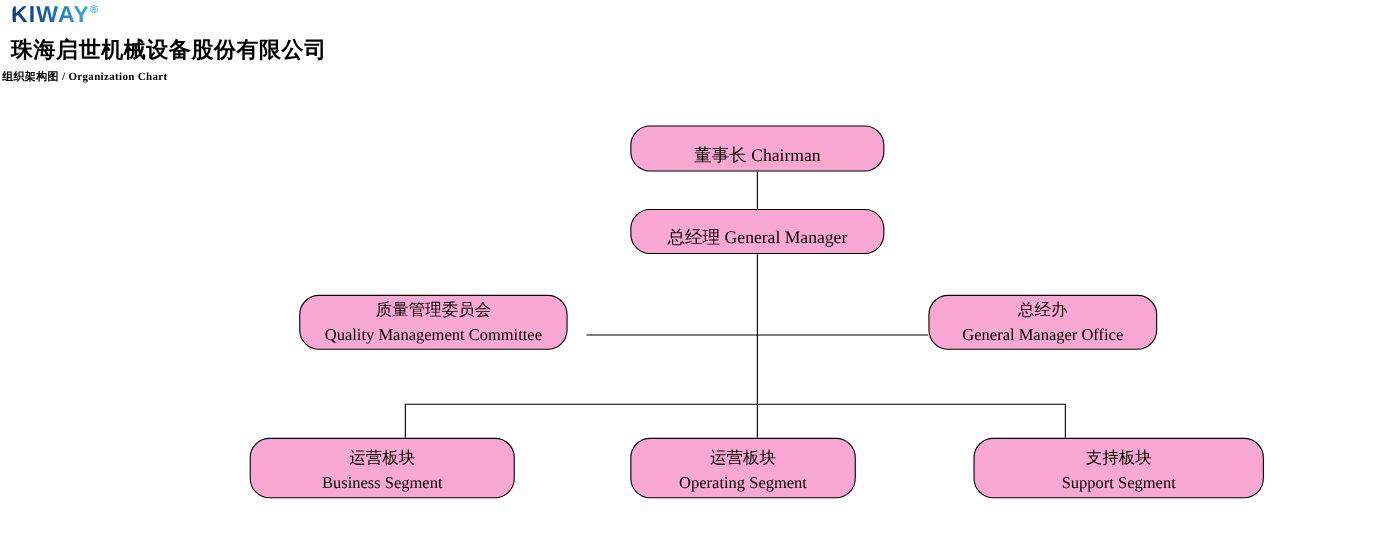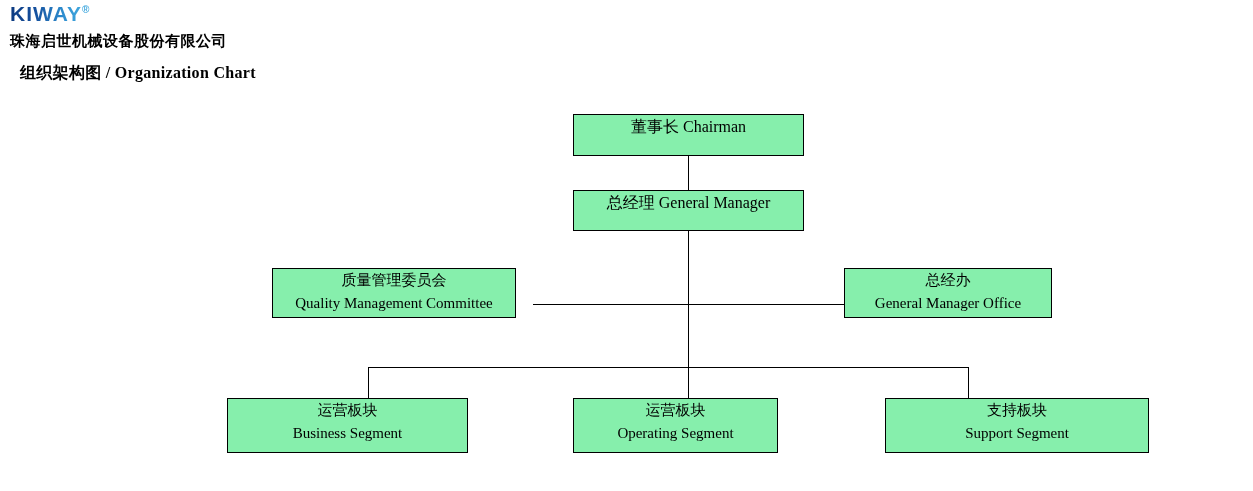--- a/index.html
+++ b/index.html
@@ -1,15 +1,15 @@
 <!DOCTYPE html>
 <html><head>
 <meta charset="utf-8">
 <style>
-  * { margin: 0; padding: 0; box-sizing: border-box; }
+  * { margin: 0; padding: 0; box-sizing: border-box; border-radius: 18px; }
   html, body { background: #ffffff; }
   .page {
     position: relative;
     width: 1253px;
     height: 491px;
     background: #ffffff;
     overflow: hidden;
     font-family: "Liberation Serif", "DejaVu Serif", serif;
     color: #000000;
   }
@@ -42,44 +42,44 @@
     color: #41a8de;
     font-size: 10px;
     vertical-align: super;
     font-weight: 700;
     letter-spacing: 0;
   }
   .company-name {
     position: absolute;
     left: 10px;
     top: 32px;
-    font-size: 15px;
+    font-size: 20px;
     font-weight: bold;
     letter-spacing: 0.5px;
     white-space: nowrap;
   }
   .chart-title {
     position: absolute;
-    left: 20px;
+    left: 2px;
     top: 63px;
-    font-size: 16px;
+    font-size: 10px;
     font-weight: bold;
     letter-spacing: 0.3px;
     white-space: nowrap;
   }
 
   
   .node {
     position: absolute;
-    background: #86efac;
+    background: #f9a8d4;
     border: 1.5px solid #000000;
     display: flex;
     flex-direction: column;
     align-items: center;
-    justify-content: flex-start;
+    justify-content: flex-end;
     text-align: center;
     font-size: 15px;
     line-height: 1.55;
     color: #000000;
   }
   .node.single { font-size: 16px; }
 
   #node-chairman  { left: 573px; top: 114px; width: 231px; height: 42px; }
   #node-gm        { left: 573px; top: 190px; width: 231px; height: 41px; }
   #node-qmc       { left: 272px; top: 268px; width: 244px; height: 50px; }

